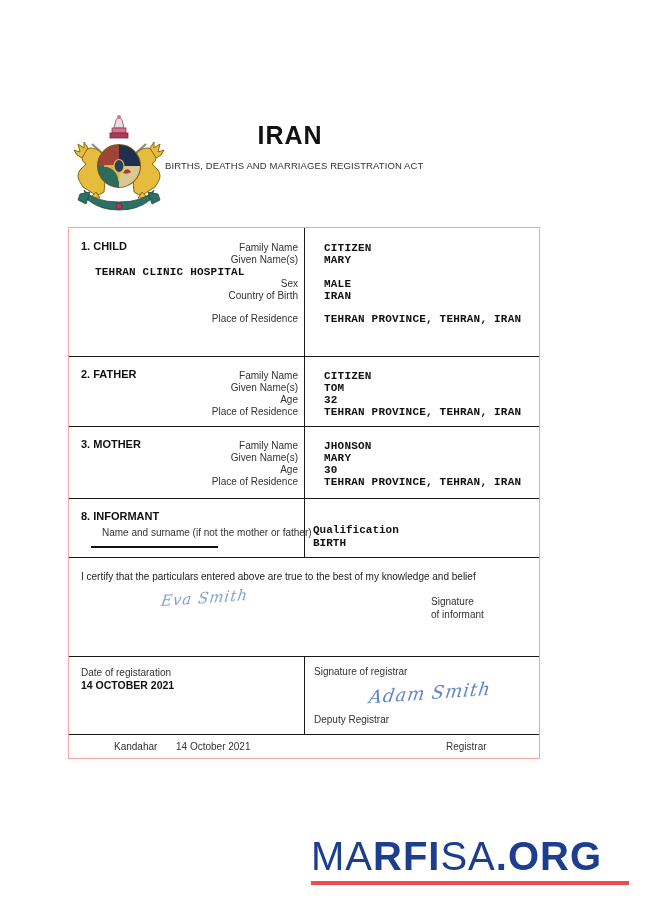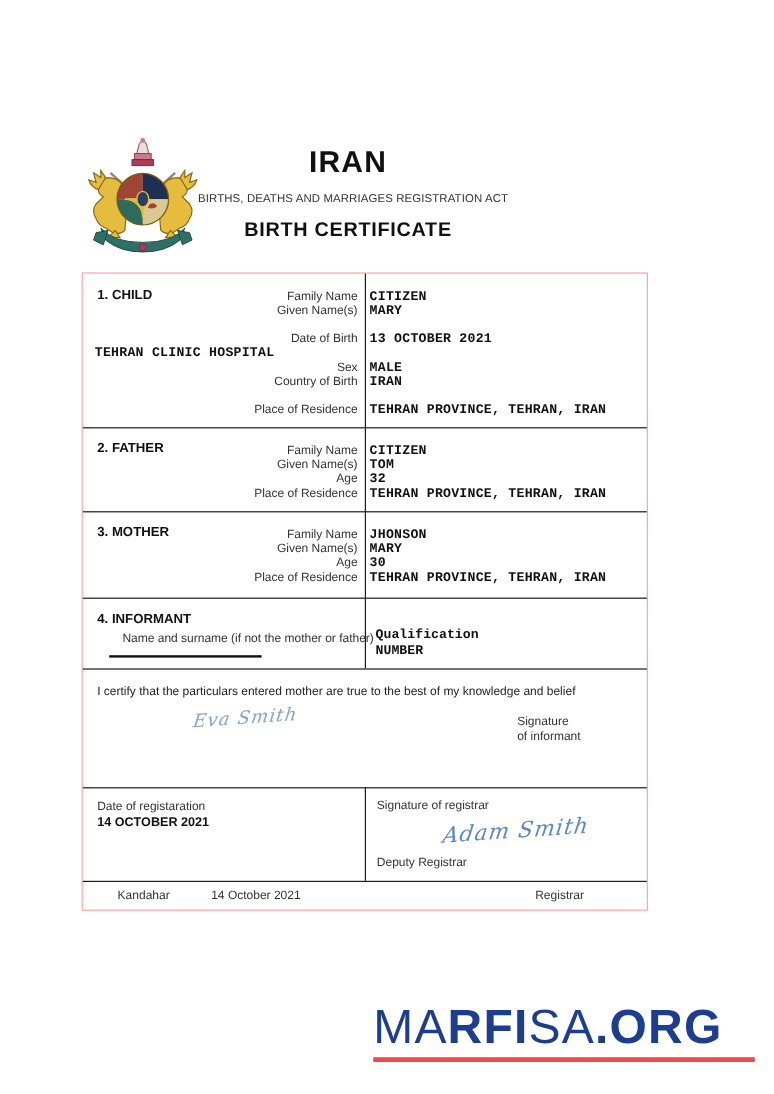--- a/index.html
+++ b/index.html
@@ -21,21 +21,21 @@
   .table{position:absolute;left:68px;top:227px;width:470px;height:530px;
          border:1px solid #fca5a5;box-sizing:content-box;}
   .hline{position:absolute;left:0;right:0;height:1px;background:#1a1a1a;}
   .vline{position:absolute;left:235px;width:1px;background:#1a1a1a;}
   .section{position:absolute;left:0;right:0;}
   .sec-heading{position:absolute;left:12px;top:12px;font-size:11px;font-weight:bold;color:#111;}
   .fields{position:absolute;left:0;right:6px;top:14px;}
   .field-row{display:flex;line-height:12px;height:12px;}
   .field-row.gap{margin-top:11px;}
   .flabel{width:229px;text-align:right;font-size:10px;color:#333;}
-  .fvalue{margin-left:10px;font-family:"Liberation Mono","DejaVu Sans Mono",monospace;
+  .fvalue{margin-left:26px;font-family:"Liberation Mono","DejaVu Sans Mono",monospace;
           font-weight:bold;font-size:11px;color:#111;white-space:nowrap;letter-spacing:.2px;text-align:center;}
 
   
   .inf-name-label{position:absolute;left:22px;top:29px;font-size:10px;color:#333;padding-left:11px;}
   .inf-underline{position:absolute;left:22px;top:48px;width:127px;height:2px;background:#111;}
   .inf-qual{position:absolute;left:244px;top:26px;font-family:"Liberation Mono","DejaVu Sans Mono",monospace;
             font-weight:bold;font-size:11px;line-height:13px;color:#111;white-space:pre-line;}
 
   
   .certify-text{position:absolute;left:12px;top:14px;font-size:10px;color:#222;}
@@ -45,21 +45,21 @@
   .sig-label{position:absolute;left:362px;top:38px;font-size:10px;line-height:13px;color:#333;}
 
   
   .reg-date-label{position:absolute;left:12px;top:10px;font-size:10px;color:#333;line-height:13px;}
   .reg-date-value{position:absolute;left:12px;top:23px;font-size:10.5px;font-weight:bold;color:#111;}
   .reg-sig-label{position:absolute;left:245px;top:10px;font-size:10px;color:#333;}
   .sig-registrar{position:absolute;left:300px;top:26px;font-size:18px;color:#5d87c6;}
   .reg-deputy{position:absolute;left:245px;top:58px;font-size:10px;color:#333;}
 
   
-  .strip-place{position:absolute;left:6px;top:7px;font-size:10px;color:#333;padding-left:23px;}
+  .strip-place{position:absolute;left:22px;top:7px;font-size:10px;color:#333;padding-left:23px;}
   .strip-date{position:absolute;left:107px;top:7px;font-size:10px;color:#333;}
   .strip-role{position:absolute;left:377px;top:7px;font-size:10px;color:#333;}
 
   
   .branding{position:absolute;left:311px;top:836px;}
   .logo-text{font-size:40px;line-height:40px;letter-spacing:1px;white-space:nowrap;}
   .lw-light{font-weight:400;}
   .lw-bold{font-weight:800;}
   .logo-bar{height:4px;width:318px;margin-top:5px;}
 </style>
@@ -108,21 +108,20 @@
       <path d="M14 76 q10 12 35 12 q25 0 35 -12 l-4 10 q-12 10 -31 10 q-19 0 -31 -10 z"></path>
       <path d="M10 80 l10 -2 l-4 12 l-8 -4 z"></path>
       <path d="M88 80 l-10 -2 l4 12 l8 -4 z"></path>
       <circle cx="49" cy="92" r="3" fill="#b03a55" stroke="#7c2740"></circle>
     </g>
   </svg>
 
   <div class="header-text">
     <div class="country">IRAN</div>
     <div class="act">BIRTHS, DEATHS AND MARRIAGES REGISTRATION ACT</div>
-    <div class="cert-title">BIRTH CERTIFICATE</div>
   </div>
 
 
   <div class="table">
 
     <div class="hline" style="top:128px"></div>
     <div class="hline" style="top:198px"></div>
     <div class="hline" style="top:270px"></div>
     <div class="hline" style="top:329px"></div>
     <div class="hline" style="top:428px"></div>
@@ -135,24 +134,20 @@
         <div class="sec-heading">1. CHILD</div>
         <div class="fields">
           <div class="field-row">
             <div class="flabel">Family Name</div>
             <div class="fvalue">CITIZEN</div>
           </div>
           <div class="field-row">
             <div class="flabel">Given Name(s)</div>
             <div class="fvalue">MARY</div>
           </div>
-          <div class="field-row gap">
-            <div class="flabel">Date of Birth</div>
-            <div class="fvalue">13 OCTOBER 2021</div>
-          </div>
           <div class="field-row">
             <div class="fvalue">TEHRAN CLINIC HOSPITAL</div>
           </div>
           <div class="field-row">
             <div class="flabel">Sex</div>
             <div class="fvalue">MALE</div>
           </div>
           <div class="field-row">
             <div class="flabel">Country of Birth</div>
             <div class="fvalue">IRAN</div>
@@ -202,29 +197,29 @@
             <div class="fvalue">30</div>
           </div>
           <div class="field-row">
             <div class="flabel">Place of Residence</div>
             <div class="fvalue">TEHRAN PROVINCE, TEHRAN, IRAN</div>
           </div>
         </div>
       </div>
 
     <div class="section" style="top:270px;height:59px">
-      <div class="sec-heading" style="top:12px">4. INFORMANT</div>
+      <div class="sec-heading" style="top:12px">8. INFORMANT</div>
       <div class="inf-name-label">Name and surname (if not the mother or father)</div>
       <div class="inf-underline"></div>
       <div class="inf-qual">Qualification
-NUMBER</div>
+BIRTH</div>
     </div>
 
     <div class="section" style="top:329px;height:99px">
-      <div class="certify-text">I certify that the particulars entered mother are true to the best of my knowledge and belief</div>
+      <div class="certify-text">I certify that the particulars entered above are true to the best of my knowledge and belief</div>
       <div class="sig sig-informant">Eva Smith</div>
       <div class="sig-label" style="white-space:pre-line">Signature
 of informant</div>
     </div>
 
     <div class="section" style="top:428px;height:78px">
       <div class="reg-date-label">Date of registaration</div>
       <div class="reg-date-value">14 OCTOBER 2021</div>
       <div class="reg-sig-label">Signature of registrar</div>
       <div class="sig sig-registrar">Adam Smith</div>

